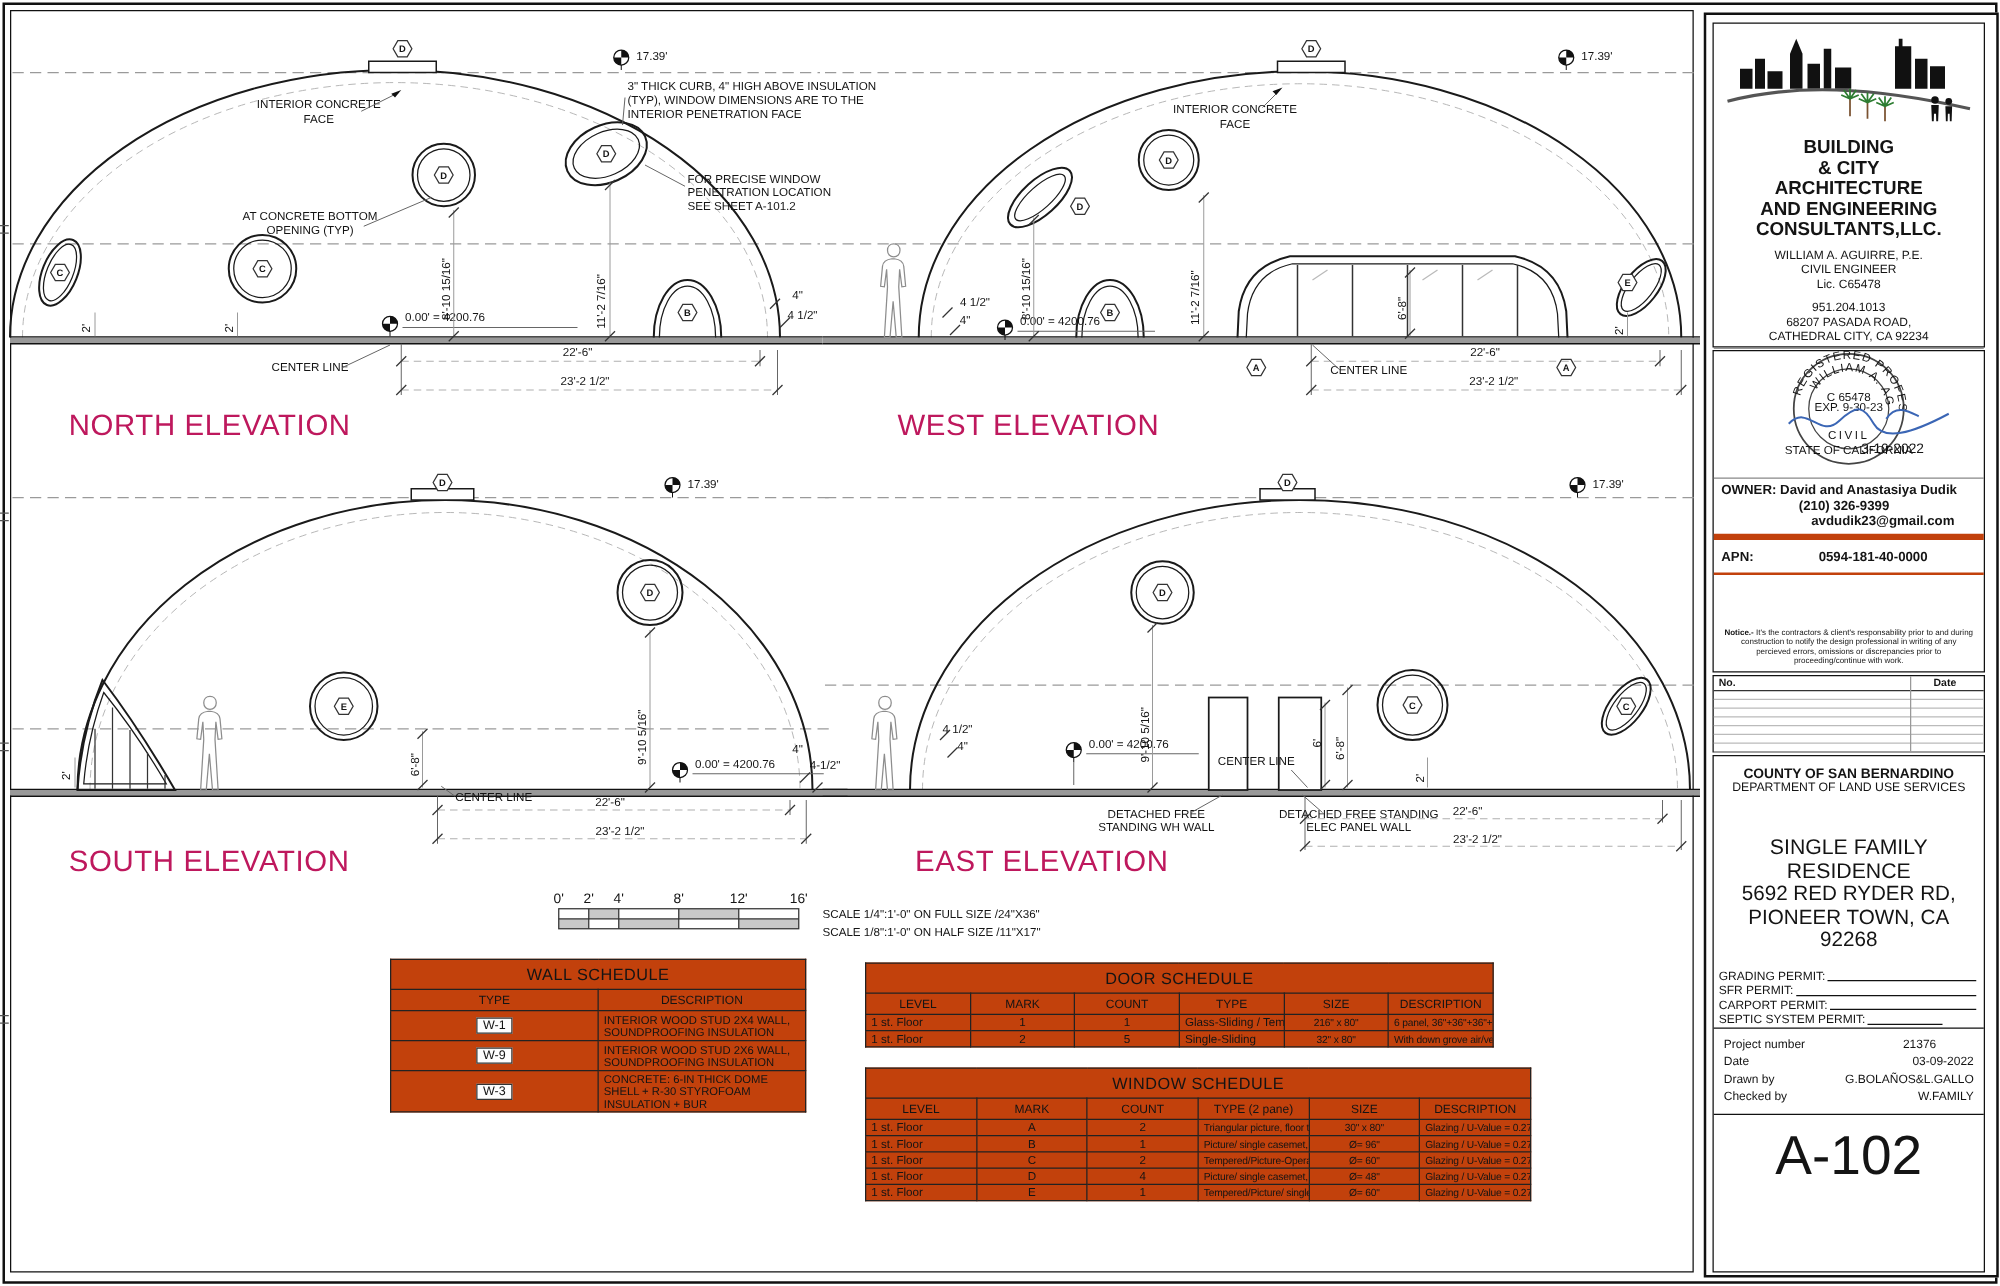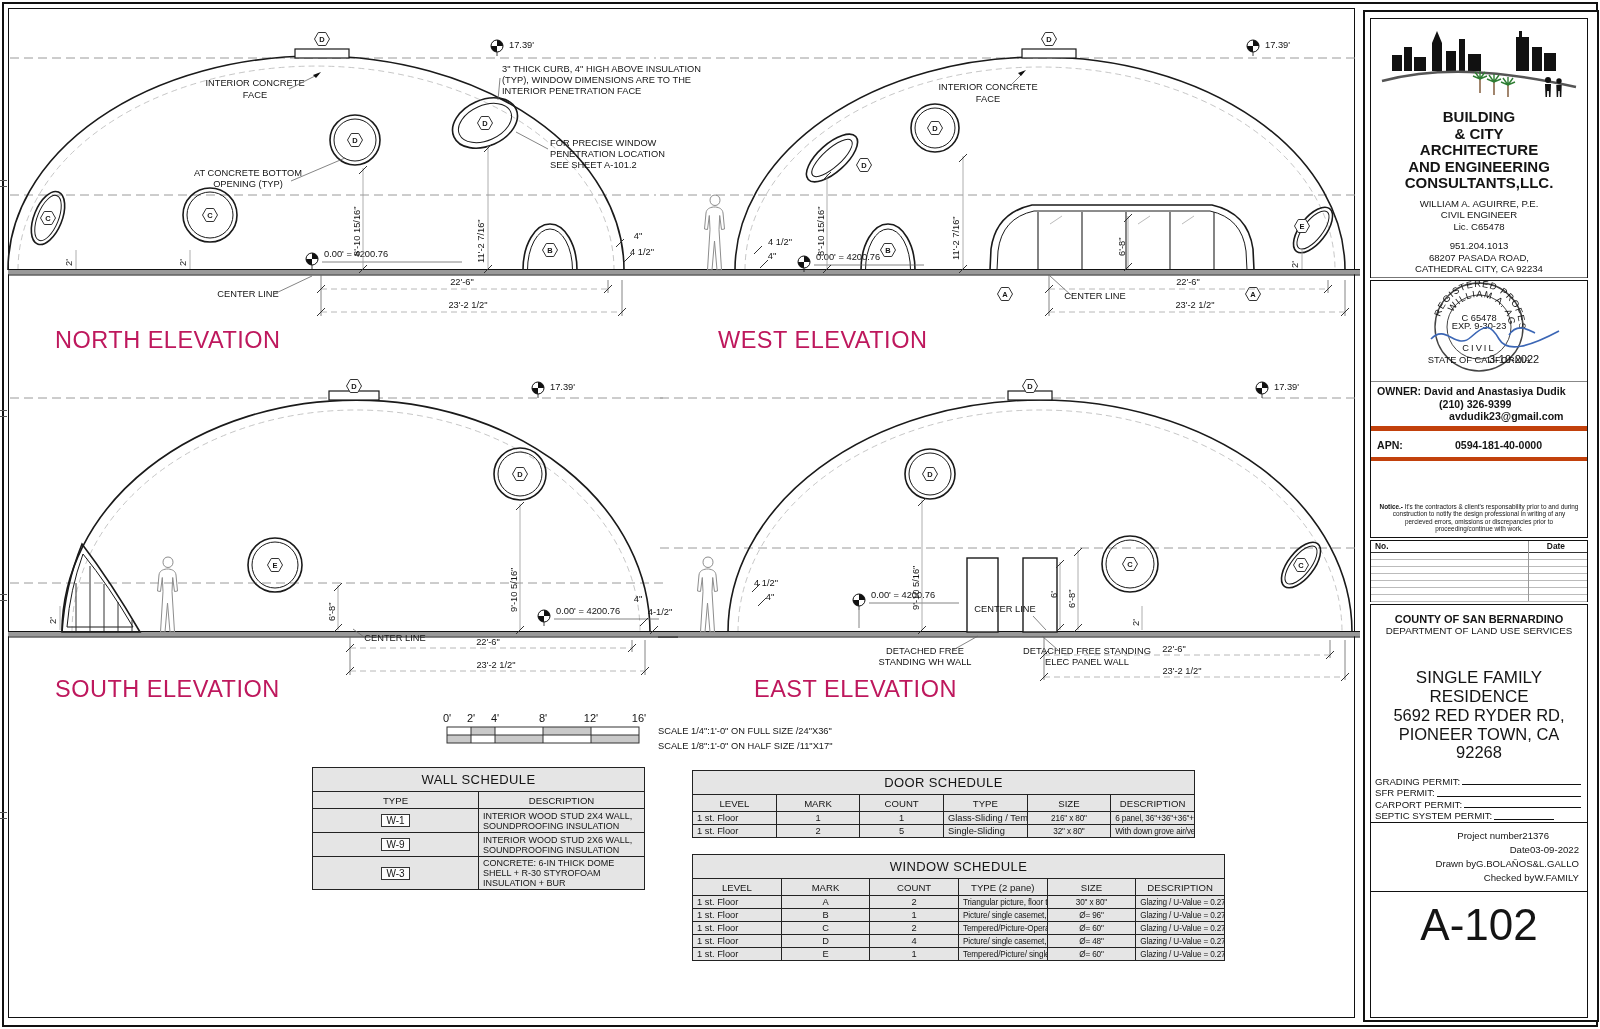--- a/index.html
+++ b/index.html
@@ -16,35 +16,35 @@
   svg .dim{stroke:#9a9a9a;stroke-width:.8;fill:none}
   svg .dash{stroke:#9a9a9a;stroke-width:1;stroke-dasharray:9 5;fill:none}
   svg .idash{stroke:#b8b8b8;stroke-width:.8;stroke-dasharray:6 4;fill:none}
   svg .ddim{stroke:#b0b0b0;stroke-width:.9;stroke-dasharray:6 4;fill:none}
   svg text{font-family:"Liberation Sans",sans-serif;font-size:9.3px;fill:#141414}
   svg text.hx{font-size:7.5px;text-anchor:middle;font-weight:bold}
   svg text.mid{text-anchor:middle}
   svg text.tick{font-size:11px;text-anchor:middle}
   .elev-title{font-size:23.5px;color:#be185d;letter-spacing:.5px;white-space:nowrap}
   
-  table.sched{border-collapse:collapse;font-size:9.3px;background:#e5e5e5;table-layout:fixed}
+  table.sched{border-collapse:collapse;font-size:9.3px;background:#c2410c;table-layout:fixed}
   table.sched td,table.sched th{border:1px solid #222;padding:1px 4px;overflow:hidden;white-space:nowrap}
   table.sched .ttl{text-align:center;font-size:13px;letter-spacing:.4px;height:21px}
   table.sched th{font-size:9.6px;font-weight:normal;height:14px}
   table.sched td.c{text-align:center}
   table.sched td.d{font-size:8.2px;letter-spacing:-.15px}
   table.sched td.w{white-space:normal;font-size:9px}
   .wtag{display:inline-block;border:1px solid #333;padding:0 4px;font-size:10px;background:#fdfdfd}
   
   .tb-box{position:absolute;left:5px;width:216px;border:1.5px solid #111;background:#fff}
   .tb-center{text-align:center}
   .regmark{position:absolute;left:0;width:7px;height:5px;border-top:1.2px solid #555;border-bottom:1.2px solid #555}
   .permit-row{display:flex;font-size:9.6px;line-height:11.5px;padding:0 4px}
   .permit-row .fill{flex:1;border-bottom:1px solid #111;margin:0 2px 2px 2px}
-  .info-row{display:flex;justify-content:flex-end;font-size:9.6px;line-height:14px;padding:0 8px}
+  .info-row{display:flex;justify-content:space-between;font-size:9.6px;line-height:14px;padding:0 8px}
 </style>
 </head>
 <body>
 
 <svg width="0" height="0" class="abs" aria-hidden="true">
   <defs>
     <polygon id="hexp" points="-7.5,0 -3.75,-6.5 3.75,-6.5 7.5,0 3.75,6.5 -3.75,6.5" fill="#fff" stroke="#333" stroke-width="1"></polygon>
     <g id="bm">
       <circle r="6" fill="#fff" stroke="#111" stroke-width="1"></circle>
       <path d="M0,0 L6,0 A6,6 0 0 0 0,-6 Z" fill="#111"></path>
@@ -478,21 +478,21 @@
     <line class="thin" x1="295" y1="272" x2="320" y2="258"></line>
   </g>
   <g>
     <text class="mid" x="429" y="276">DETACHED FREE STANDING</text>
     <text class="mid" x="429" y="287">ELEC PANEL WALL</text>
     <line class="thin" x1="400" y1="272" x2="384" y2="258"></line>
   </g>
   <text class="mid" x="516" y="274">22'-6"</text>
   <text class="mid" x="524" y="296">23'-2 1/2"</text>
 </svg>
-<div class="abs elev-title" style="left:754px;top:676px">EAST ELEVATION</div>
+<div class="abs elev-title" style="left:732px;top:676px">EAST ELEVATION</div>
 
 <svg class="abs" style="left:440px;top:710px" width="430" height="48" viewBox="0 0 430 48">
   <g>
     <text class="tick" x="7" y="12">0'</text>
     <text class="tick" x="31" y="12">2'</text>
     <text class="tick" x="55" y="12">4'</text>
     <text class="tick" x="103" y="12">8'</text>
     <text class="tick" x="151" y="12">12'</text>
     <text class="tick" x="199" y="12">16'</text>
   </g>
@@ -705,21 +705,21 @@
       <text class="mid" x="108" y="70" font-size="5.6" letter-spacing="2">CIVIL</text>
       <text class="mid" x="108" y="82" font-size="5">STATE OF CALIFORNIA</text>
       <path d="M60,58 C75,42 85,70 100,56 S120,44 128,58 S158,66 188,50 M138,54 c8,-12 18,-6 26,-2" stroke="#3b66b5" stroke-width="1.6" fill="none"></path>
     </svg>
     <div class="abs" style="left:118px;top:72px;font-size:11px">3-10-2022</div>
     <div style="border-top:1px solid #888;border-bottom:5px solid #c2410c;margin-top:4px;padding:3px 6px;font-weight:bold;font-size:10.6px;line-height:12.5px">
       <div><span>OWNER:</span> <span>David and Anastasiya Dudik</span></div>
       <div style="padding-left:62px">(210) 326-9399</div>
       <div style="padding-left:72px">avdudik23@gmail.com</div>
     </div>
-    <div style="border-bottom:4px solid #c2410c;padding:8px 6px 6px 6px;font-weight:bold;font-size:10.6px;display:flex">
+    <div style="border-bottom:2px solid #c2410c;padding:8px 6px 6px 6px;font-weight:bold;font-size:10.6px;display:flex">
       <span>APN:</span>
       <span style="margin-left:52px">0594-181-40-0000</span>
     </div>
     <div class="abs tb-center" style="left:8px;right:8px;bottom:4px;font-size:6.4px;line-height:7.6px">
       <b>Notice.-</b><span> It's the contractors &amp; client's responsability prior to and during construction to notify the design professional in writing of any percieved errors, omissions or discrepancies prior to proceeding/continue with work.</span>
     </div>
   </div>
 
   <div class="tb-box" style="top:528px;height:60px">
     <div style="display:flex;justify-content:space-between;font-size:8.4px;font-weight:bold;border-bottom:1px solid #333;padding:0 4px;line-height:11px">

